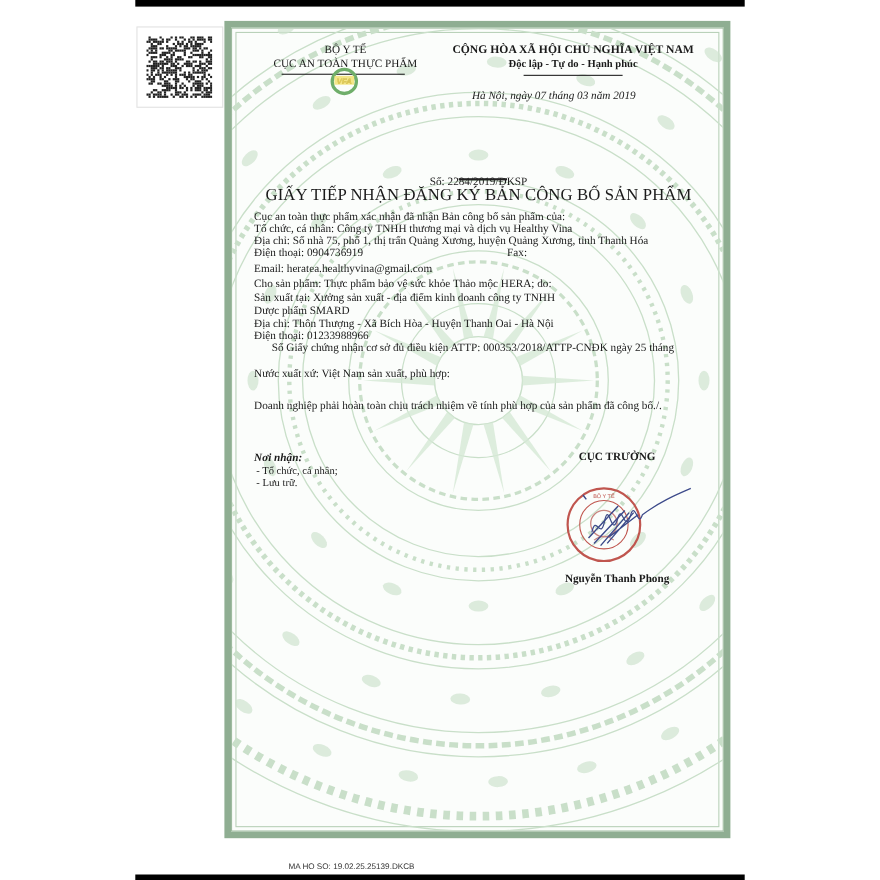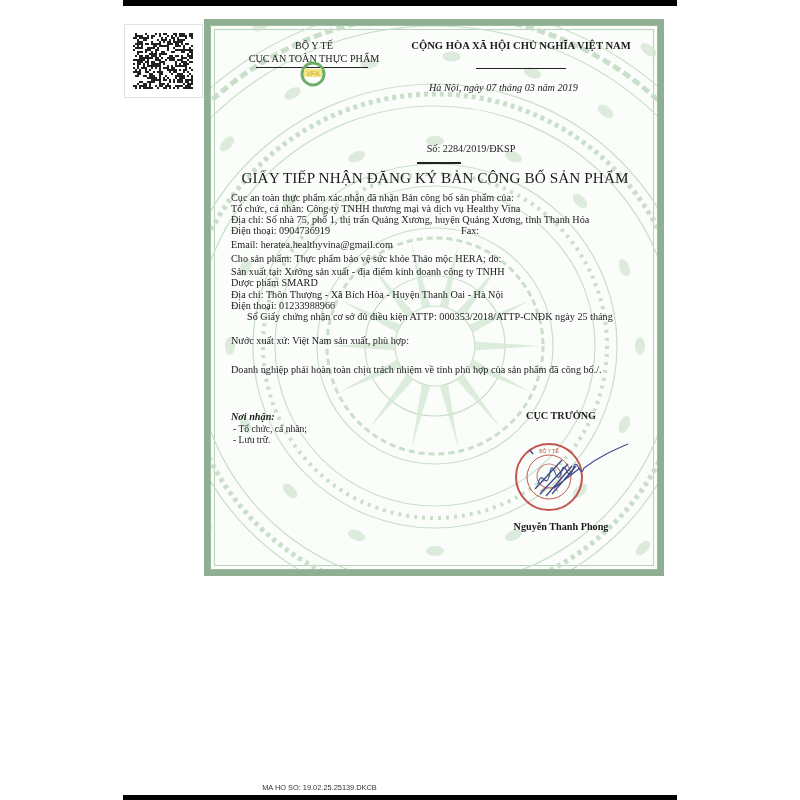--- a/index.html
+++ b/index.html
@@ -2,21 +2,21 @@
 <html><head>
 <meta charset="utf-8">
 <style>
   html, body { margin:0; padding:0; }
   body { width:800px; height:800px; background:#ffffff; position:relative; overflow:hidden; font-family:"Liberation Serif", serif; color:#1a1a1a; }
   .bar { position:absolute; left:123px; width:554px; background:#000; }
   .bar.top { top:0; height:6px; }
   .bar.bottom { top:795px; height:5px; }
   .qr-box { position:absolute; left:124px; top:24px; width:77px; height:72px; border:1px solid #e2e2e2; background:#fff; }
   .qr-box svg { position:absolute; left:8px; top:8px; }
-  .frame { position:absolute; left:204px; top:19px; width:460px; height:557px; background:#8fae92; }
+  .frame { position:absolute; left:204px; top:19px; width:460px; height:743px; background:#8fae92; }
   .frame-inner { position:absolute; left:6px; top:6px; right:6px; bottom:6px; background:#fbfdfb; border:1px solid #9ebb9f; overflow:hidden; }
   .frame-inner .line2 { position:absolute; left:3px; top:3px; right:3px; bottom:3px; border:1px solid #b9d1b9; }
   .drum { position:absolute; left:0; top:0; }
   .t { position:absolute; white-space:nowrap; font-size:10.2px; line-height:12px; }
   .b { font-weight:bold; }
   .i { font-style:italic; }
   .center { text-align:center; }
   .hline { position:absolute; height:1px; background:#222; }
   .title { font-size:15.2px; font-weight:normal; letter-spacing:0.1px;margin-top:48px; }
   .footer-code { position:absolute; top:783px; left:0; width:639px; text-align:center; font-family:"Liberation Sans", sans-serif; font-size:7.4px; color:#333; }
@@ -573,25 +573,26 @@
     <div class="hline" style="left:45px; top:41px; width:112px;"></div>
     <div style="position:absolute; left:88px; top:34px; width:28px; height:28px;">
       <svg width="28" height="28" viewBox="0 0 28 28">
         <circle cx="14" cy="14" r="11" fill="none" stroke="#6fae6a" stroke-width="3"></circle>
         <rect x="5" y="9" width="18" height="8" fill="#f3e37a" opacity="0.9"></rect>
         <text x="14" y="16" font-size="7" font-family="Liberation Sans, sans-serif" font-weight="bold" font-style="italic" text-anchor="middle" fill="#e8d35a" stroke="#b7a13a" stroke-width="0.2">VFA</text>
       </svg>
     </div>
 
     <div class="t center b" style="left:176px; top:14px; width:268px; font-size:10.6px;">CỘNG HÒA XÃ HỘI CHỦ NGHĨA VIỆT NAM</div>
+    <div class="t center b" style="left:176px; top:27px; width:268px; font-size:9.6px;">Độc lập - Tự do - Hạnh phúc</div>
     <div class="hline" style="left:265px; top:42px; width:90px;"></div>
     <div class="t i" style="left:218px; top:56px;">Hà Nội, ngày 07 tháng 03 năm 2019</div>
 
     <div class="t center title" style="left:0; top:98px; width:448px;">GIẤY TIẾP NHẬN ĐĂNG KÝ BẢN CÔNG BỐ SẢN PHẨM</div>
-    <div class="t center" style="left:0; top:117px; width:448px;margin-left:36px;">Số: 2284/2019/ĐKSP</div>
+    <div class="t center" style="left:0; top:134px; width:448px;">Số: 2284/2019/ĐKSP</div>
     <div class="hline" style="left:206px; top:136px; width:44px; height:2px;"></div>
 
     <div class="t" style="left:20px; top:166px;">Cục an toàn thực phẩm xác nhận đã nhận Bản công bố sản phẩm của:</div>
     <div class="t" style="left:20px; top:177px;">Tổ chức, cá nhân: Công ty TNHH thương mại và dịch vụ Healthy Vina</div>
     <div class="t" style="left:20px; top:188px;">Địa chỉ: Số nhà 75, phố 1, thị trấn Quảng Xương, huyện Quảng Xương, tỉnh Thanh Hóa</div>
     <div class="t" style="left:20px; top:199px;">Điện thoại: 0904736919</div>
     <div class="t" style="left:250px; top:199px;">Fax:</div>
     <div class="t" style="left:20px; top:213px;">Email: heratea.healthyvina@gmail.com</div>
     <div class="t" style="left:20px; top:227px;">Cho sản phẩm: Thực phẩm bảo vệ sức khỏe Thảo mộc HERA; do:</div>
     <div class="t" style="left:20px; top:240px;">Sản xuất tại: Xưởng sản xuất - địa điểm kinh doanh công ty TNHH</div>

